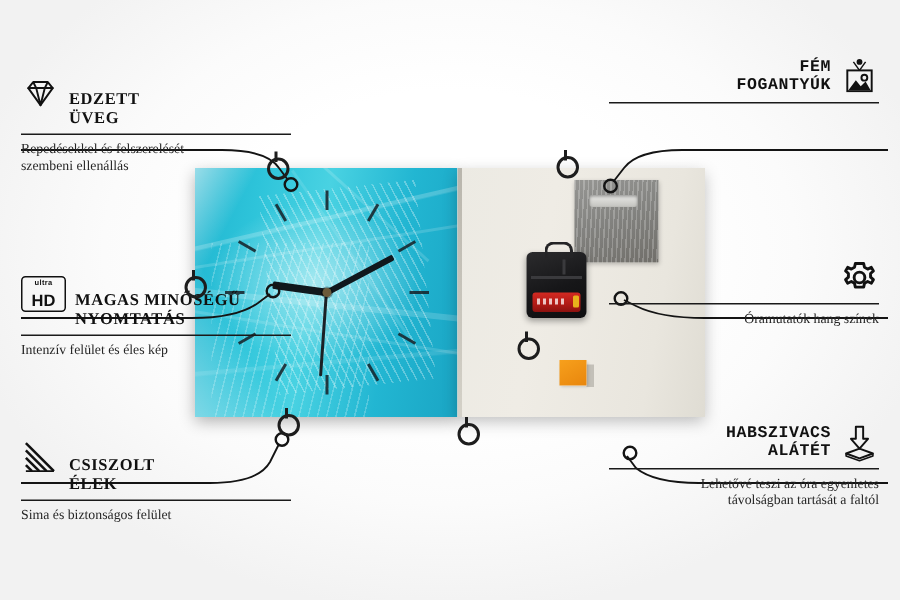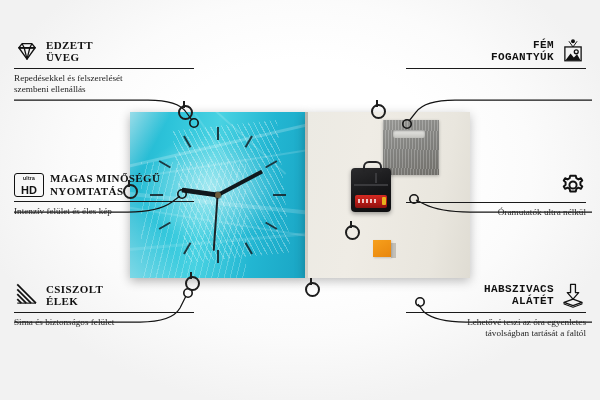--- a/index.html
+++ b/index.html
@@ -98,21 +98,21 @@
     font-family:"Liberation Serif", serif;
     font-size:11px;font-weight:bold;letter-spacing:.4px;color:#111;line-height:12.5px;
     text-transform:uppercase;white-space:pre-line;
   }
   .co-rule{height:1.3px;background:#1a1a1a;margin:4px 0 4px 0;}
   .co-desc{
     font-family:"Liberation Serif", serif;
     font-size:9.2px;color:#262626;line-height:11px;white-space:pre-line;
   }
   .left .co-head{justify-content:flex-start;}
-  .left .co-title{text-align:left;}
+  .left .co-title{text-align:left;margin-top:22px;}
   .left .co-desc{text-align:left;}
   .right .co-head{justify-content:flex-end;}
   .right .co-title{text-align:right;font-family:Liberation Mono, monospace;}
   .right .co-desc{text-align:right;}
   .ico{width:26px;height:26px;flex:0 0 26px;display:block;}
   
   #leaders{position:absolute;left:0;top:0;width:600px;height:400px;pointer-events:none;}
 </style>
 </head>
 <body>
@@ -273,21 +273,21 @@
   <div class="callout right" style="left:406px;top:172px;width:180px;">
     <div class="co-head">
       <svg class="ico" viewBox="0 0 32 32">
         <g fill="none" stroke="#111" stroke-width="2.4" stroke-linejoin="round">
           <path d="M16,4.5 l3.4,0 0.7,3.1 2.6,1.5 3-1.4 1.7,2.9 -2.3,2.1 0,3 2.3,2.1 -1.7,2.9 -3,-1.4 -2.6,1.5 -0.7,3.1 -3.4,0 -3.4,0 -0.7,-3.1 -2.6,-1.5 -3,1.4 -1.7,-2.9 2.3,-2.1 0,-3 -2.3,-2.1 1.7,-2.9 3,1.4 2.6,-1.5 0.7,-3.1 z"></path>
           <circle cx="16" cy="16" r="4.4"></circle>
         </g>
       </svg>
     </div>
     <div class="co-rule"></div>
-    <div class="co-desc">Óramutatók ultra nélkül</div>
+    <div class="co-desc">Óramutatók hang színek</div>
   </div>
 
   <div class="callout right" style="left:406px;top:282px;width:180px;">
     <div class="co-head">
       <div class="co-title">HABSZIVACS
 ALÁTÉT</div>
       <svg class="ico" viewBox="0 0 32 32">
         <g fill="none" stroke="#111" stroke-width="1.6" stroke-linejoin="round">
           <path d="M13,3 L19,3 L19,13 L23,13 L16,21 L9,13 L13,13 Z"></path>
           <path d="M16,21 L27,25 L16,29 L5,25 Z"></path>

